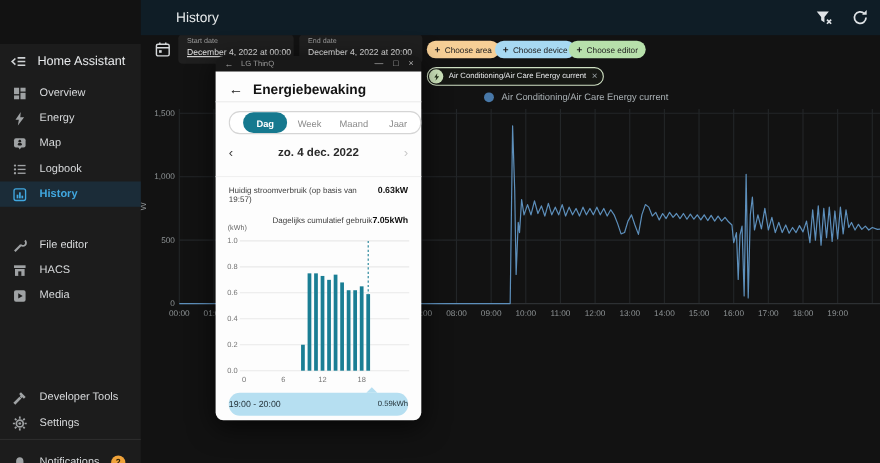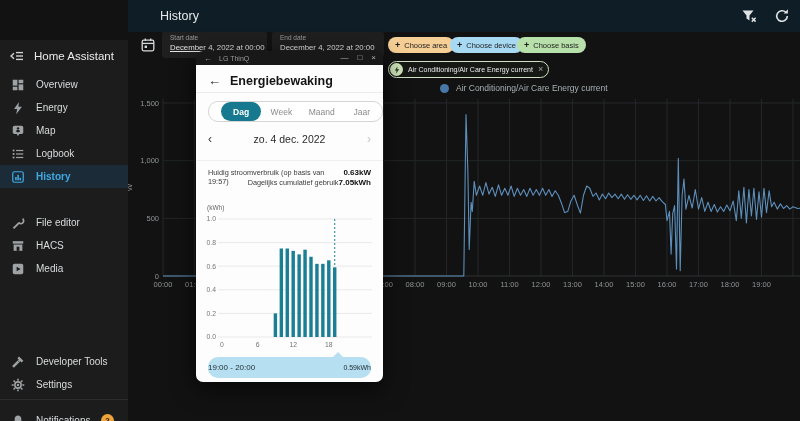--- a/index.html
+++ b/index.html
@@ -61,21 +61,21 @@
   .mb-back{font-size:13px;color:#222;cursor:pointer;}
   .mb-title{font-size:12.5px;font-weight:bold;color:#141414;margin-left:9px;}
   .mb-div1{position:absolute;left:0;top:27px;width:187px;height:1px;background:#ececec;}
   .tabs{position:absolute;left:12px;top:36px;width:161px;height:19px;border:1px solid #d5d5d5;
         border-radius:10px;display:flex;background:#fff;padding-left:12px;}
   .tab{flex:1;display:flex;align-items:center;justify-content:center;font-size:8.5px;color:#8a8a8a;
        cursor:pointer;border-radius:10px;}
   .tab.active{background:#16798f;color:#fff;font-weight:bold;}
   .date-nav{position:absolute;left:12px;top:66px;width:163px;height:16px;display:flex;align-items:center;}
   .dn-prev{font-size:12px;color:#3a3a3a;cursor:pointer;}
-  .dn-date{flex:1;text-align:center;font-size:10.5px;color:#2b2b2b;}
+  .dn-date{flex:1;text-align:center;font-size:10.5px;color:#2b2b2b;font-weight:bold;}
   .dn-next{font-size:12px;color:#c8c8c8;cursor:pointer;}
   .mb-div2{position:absolute;left:0;top:95px;width:187px;height:1px;background:#f0f0f0;}
   .stat-row{position:absolute;left:12px;width:163px;display:flex;justify-content:flex-end;align-items:baseline;}
   .stat-lbl{font-size:7.3px;color:#3c3c3c;}
   .stat-val{font-size:8px;font-weight:bold;color:#0f0f0f;}
   .kwh-lbl{position:absolute;left:11px;top:139px;font-size:6.5px;color:#666;}
   #modal-chart{position:absolute;left:8px;top:148px;}
   .tooltip-bar{position:absolute;left:12px;top:292px;width:163px;height:21px;background:#b6dff1;
         border-radius:10px;display:flex;align-items:center;justify-content:space-between;padding:0 0;
         box-sizing:border-box;}
@@ -239,21 +239,21 @@
   <div class="pill" style="left:388px;background:#f6cf96">
     <span class="plus">+</span>
     <span>Choose area</span>
   </div>
   <div class="pill" style="left:450px;background:#a7d9f2">
     <span class="plus">+</span>
     <span>Choose device</span>
   </div>
   <div class="pill" style="left:517px;background:#b7e0ab">
     <span class="plus">+</span>
-    <span>Choose basis</span>
+    <span>Choose editor</span>
   </div>
 
   <div class="chip">
     <span class="chip-ic">
       <svg width="8" height="8" viewBox="0 0 16 16" fill="#2c3a22">
           <path d="M9 1 L3.5 9 H7 L6 15 L12.5 6.5 H8.5 Z"></path>
         </svg>
     </span>
     <span class="chip-lbl">Air Conditioning/Air Care Energy current</span>
     <span class="chip-x">×</span>
@@ -346,21 +346,21 @@
         <span class="dn-prev">‹</span>
         <span class="dn-date">zo. 4 dec. 2022</span>
         <span class="dn-next">›</span>
       </div>
       <div class="mb-div2"></div>
 
       <div class="stat-row" style="top:103px">
         <span class="stat-lbl">Huidig stroomverbruik (op basis van 19:57)</span>
         <span class="stat-val">0.63kW</span>
       </div>
-      <div class="stat-row" style="top:113px">
+      <div class="stat-row" style="top:131px">
         <span class="stat-lbl">Dagelijks cumulatief gebruik</span>
         <span class="stat-val">7.05kWh</span>
       </div>
 
       <div class="kwh-lbl">(kWh)</div>
       <svg id="modal-chart" width="175" height="140" viewBox="0 0 175 140">
           <line x1="14" y1="124" x2="168" y2="124" stroke="#e9e9e9" stroke-width="1"></line>
           <text x="12" y="126.3" font-size="6.8" fill="#757575" text-anchor="end">0.0</text>
           <line x1="14" y1="100.4" x2="168" y2="100.4" stroke="#e9e9e9" stroke-width="1"></line>
           <text x="12" y="102.7" font-size="6.8" fill="#757575" text-anchor="end">0.2</text>

